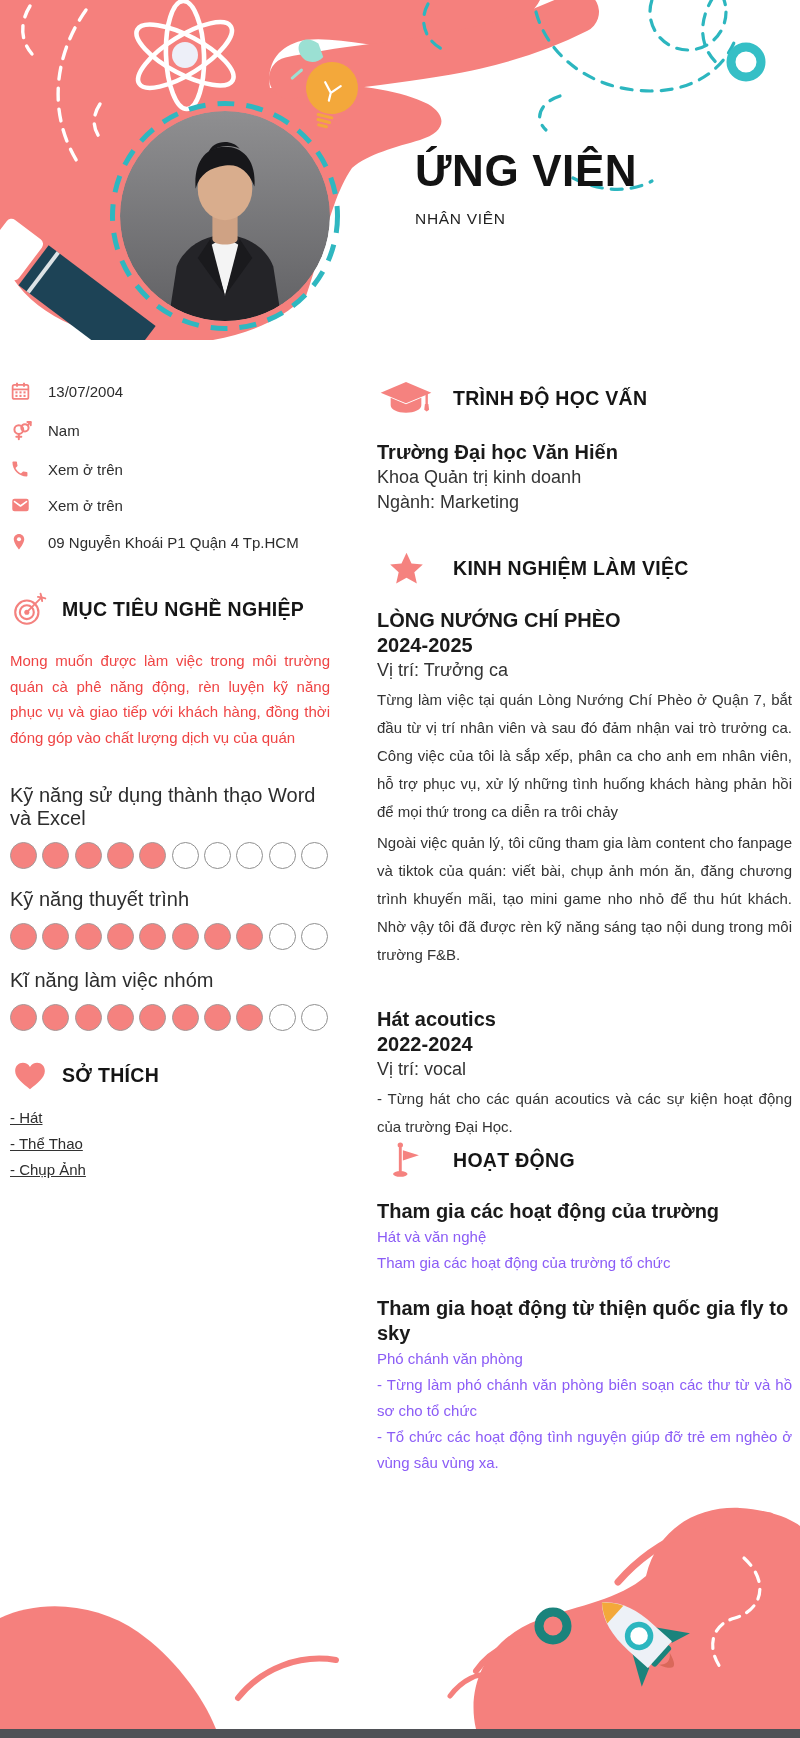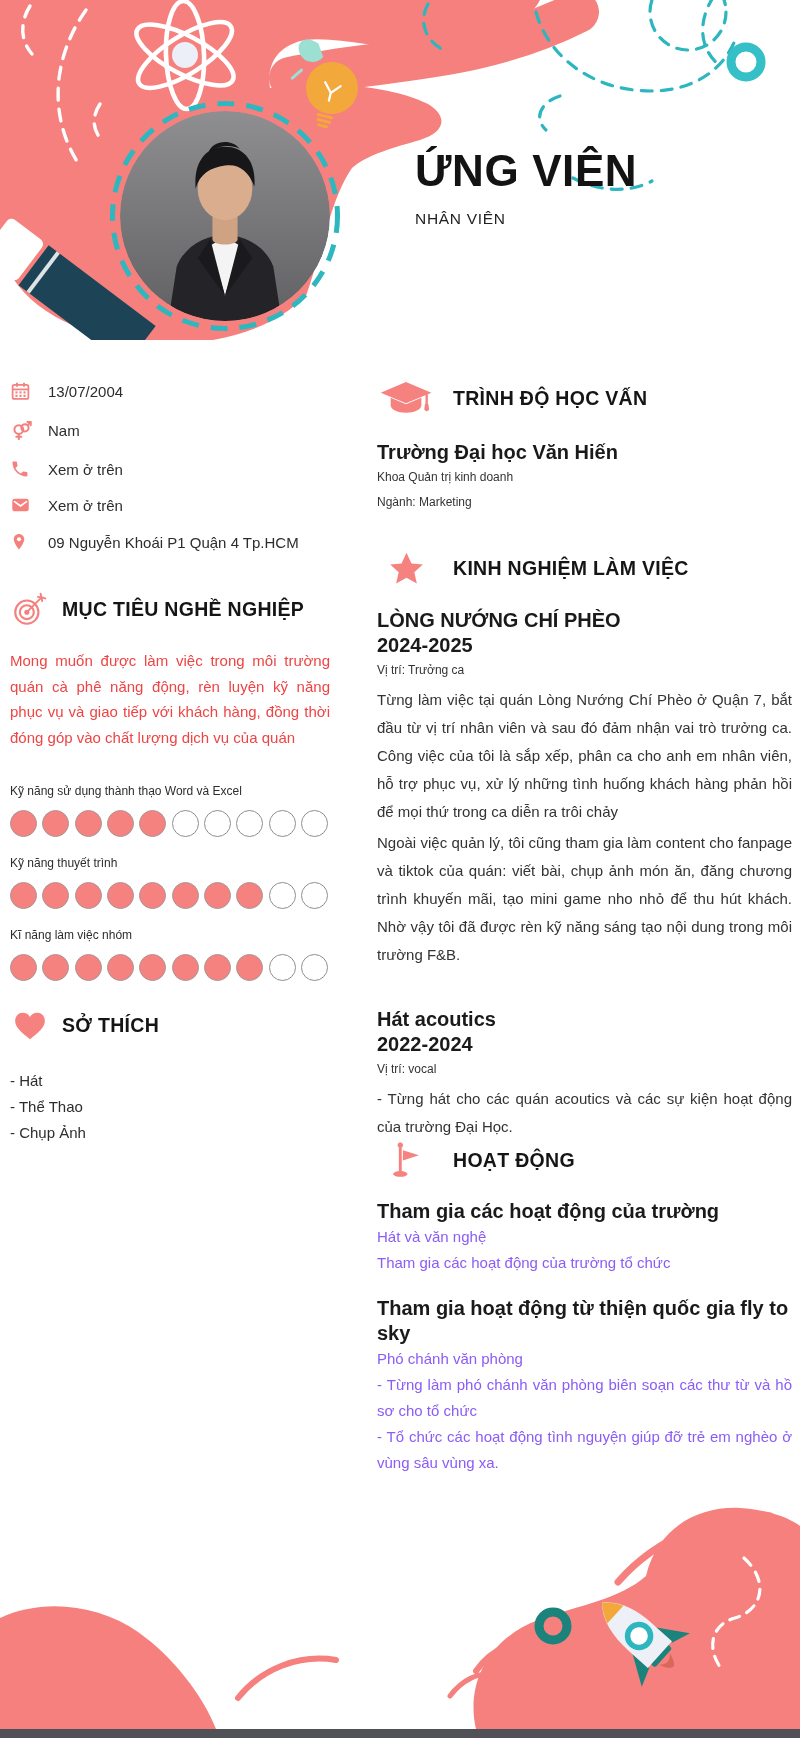--- a/index.html
+++ b/index.html
@@ -19,30 +19,30 @@
   .info-row{display:flex;align-items:center;margin-bottom:17px;}
   .info-icon{flex:0 0 23px;width:23px;display:flex;align-items:center;justify-content:flex-start;margin-right:15px;}
   .info-text{font-size:15px;color:#2d2d2d;}
   .sec-head{display:flex;align-items:center;}
   .sec-head .h-icon{width:40px;margin-right:12px;display:flex;align-items:center;justify-content:center;}
   .sec-head.right .h-icon{width:58px;margin-right:18px;}
   .h-text{font-size:19.5px;font-weight:bold;color:#151515;letter-spacing:.3px;}
   .sec-objective{margin-top:37px;}
   .objective-text{margin:20px 0 0;font-size:15px;line-height:25.5px;color:#ef4444;text-align:justify;}
   .sec-skills{margin-top:34px;}
-  .skill-label{margin-top:19px;font-size:12px;color:#2d2d2d;}
+  .skill-label{margin-top:19px;font-size:20px;color:#2d2d2d;}
   .dots{margin-top:12px;display:flex;justify-content:space-between;width:318px;}
   .dot{width:27px;height:27px;border-radius:50%;box-sizing:border-box;background:#fff;border:1.5px solid #8f8f8f;}
   .dot.filled{background:#F5827F;border:1px solid #a59898;}
   .sec-hobbies{margin-top:28px;}
-  .hobby-list{margin-top:26px;}
+  .hobby-list{margin-top:13px;text-decoration:underline;}
   .hobby{font-size:15px;color:#2d2d2d;line-height:26px;}
   .edu-block{margin-top:22px;}
   .line-bold{font-size:20px;font-weight:bold;color:#1a1a1a;line-height:25px;}
-  .line{font-size:12px;color:#333;line-height:25px;}
+  .line{font-size:18px;color:#333;line-height:25px;}
   .sec-experience{margin-top:36px;}
   .job{margin-top:22px;}
   .job.second{margin-top:38px;}
   .job-para{margin:3px 0 0;font-size:15px;line-height:28px;color:#333;text-align:justify;}
   .sec-activities{}
   .activity{margin-top:20px;}
   .act-line{font-size:15px;color:#8b5cf6;line-height:26px;text-align:justify;}
   .bottom-bar{position:absolute;left:0;top:1729px;width:800px;height:9px;background:#4F5156;}
 </style>
 </head>

